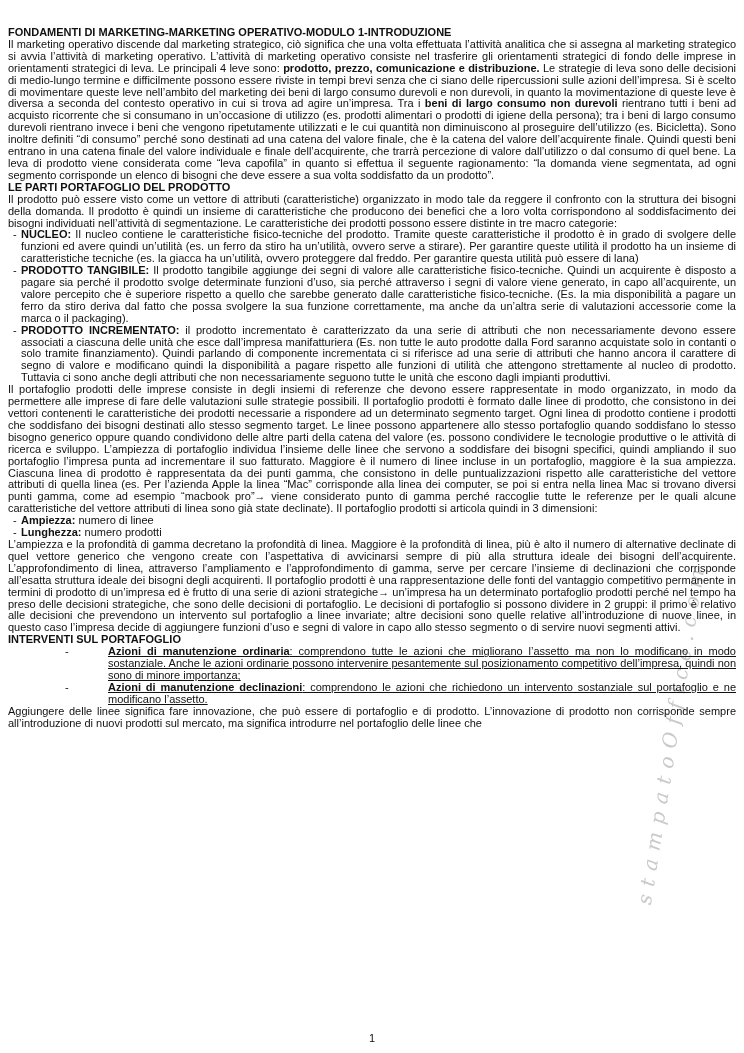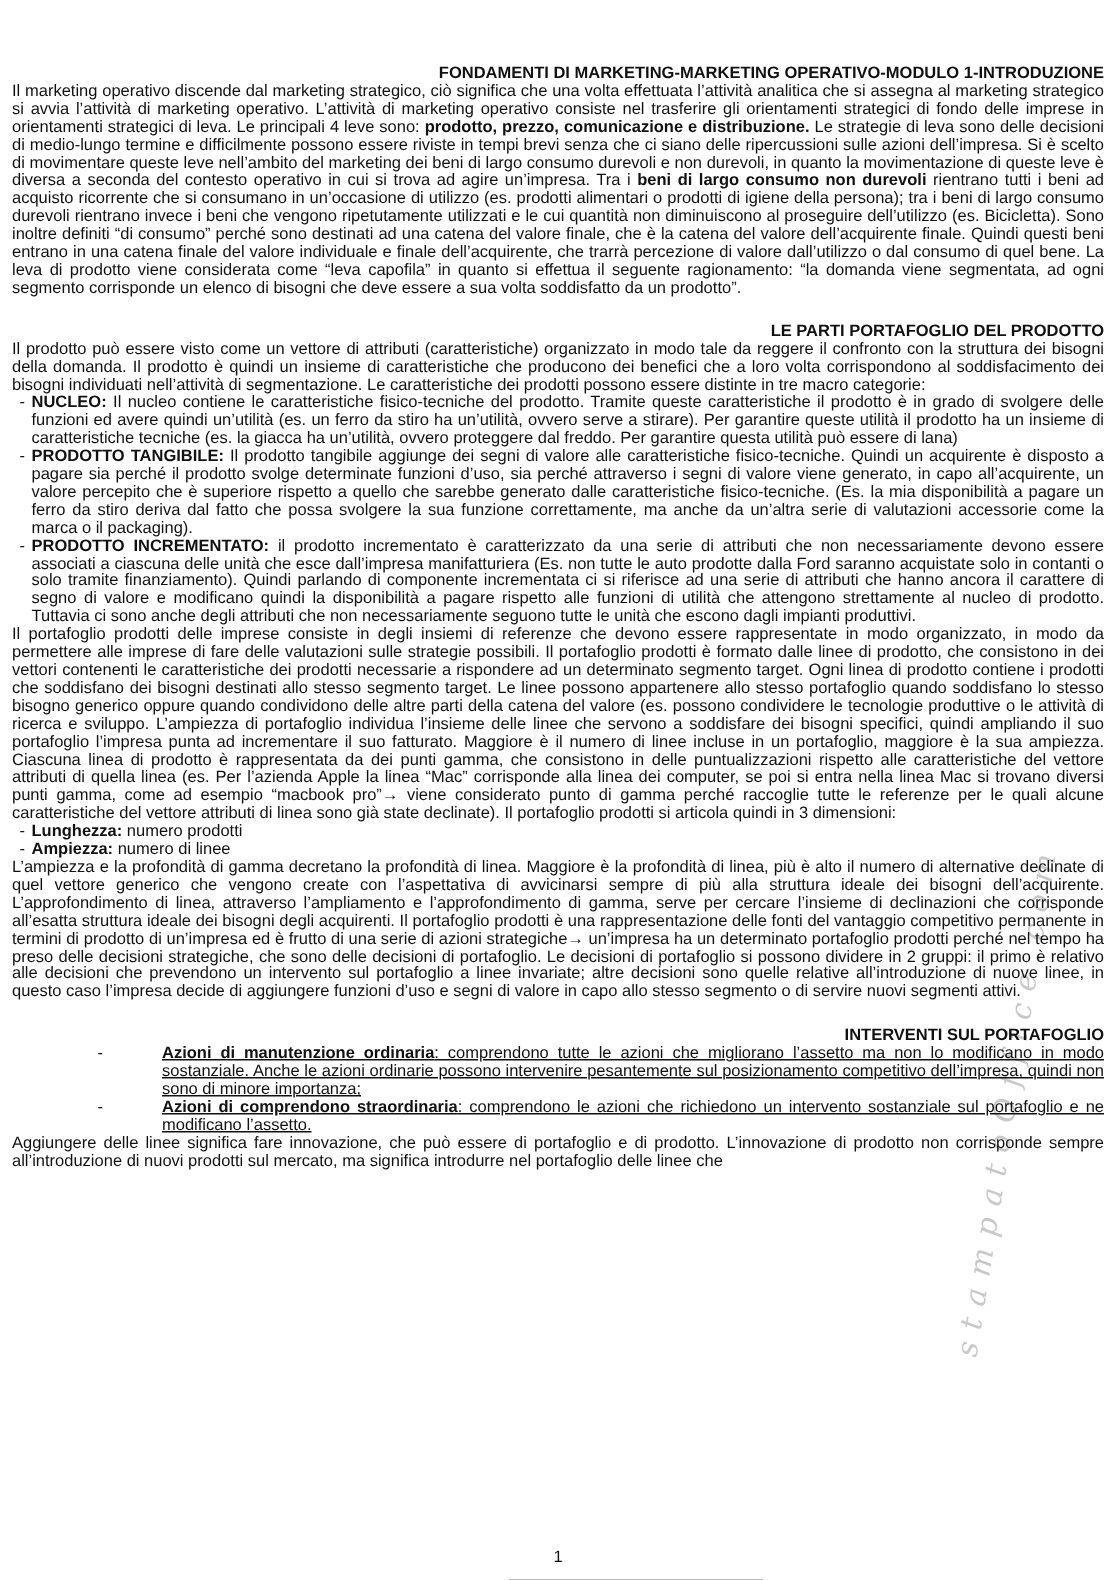--- a/index.html
+++ b/index.html
@@ -17,21 +17,21 @@
   }
   .content {
     position: absolute;
     left: 8px;
     right: 8px;
     top: 27px;
     z-index: 2;
     text-align: justify;
   }
   .block { margin: 0; }
-  .block.heading { font-weight: bold; text-align: right; margin-top: 17px; }
+  .block.heading { font-weight: bold; text-align: left; }
   .b { font-weight: bold; }
   .block.li1 { position: relative; padding-left: 13px; }
   .block.li1::before { content: "-"; position: absolute; left: 5px; top: 0; }
   .block.li2 { position: relative; padding-left: 100px; text-decoration: underline; }
   .block.li2::before { content: "-"; position: absolute; left: 57px; top: 0; }
   .watermark {
     position: absolute;
     left: 672px;
     top: 733px;
     z-index: 1;
@@ -60,22 +60,22 @@
   <div class="watermark">stampatoOffice.com</div>
   <div class="content">
       <div class="block heading"><span class="b">FONDAMENTI DI MARKETING-MARKETING OPERATIVO-MODULO 1-INTRODUZIONE</span></div>
       <div class="block para"><span>Il marketing operativo discende dal marketing strategico, ciò significa che una volta effettuata l’attività analitica che si assegna al marketing strategico si avvia l’attività di marketing operativo. L’attività di marketing operativo consiste nel trasferire gli orientamenti strategici di fondo delle imprese in orientamenti strategici di leva. Le principali 4 leve sono: </span><span class="b">prodotto, prezzo, comunicazione e distribuzione.</span><span> Le strategie di leva sono delle decisioni di medio-lungo termine e difficilmente possono essere riviste in tempi brevi senza che ci siano delle ripercussioni sulle azioni dell’impresa. Si è scelto di movimentare queste leve nell’ambito del marketing dei beni di largo consumo durevoli e non durevoli, in quanto la movimentazione di queste leve è diversa a seconda del contesto operativo in cui si trova ad agire un’impresa. Tra i </span><span class="b">beni di largo consumo non durevoli</span><span> rientrano tutti i beni ad acquisto ricorrente che si consumano in un’occasione di utilizzo (es. prodotti alimentari o prodotti di igiene della persona); tra i beni di largo consumo durevoli rientrano invece i beni che vengono ripetutamente utilizzati e le cui quantità non diminuiscono al proseguire dell’utilizzo (es. Bicicletta). Sono inoltre definiti “di consumo” perché sono destinati ad una catena del valore finale, che è la catena del valore dell’acquirente finale. Quindi questi beni entrano in una catena finale del valore individuale e finale dell’acquirente, che trarrà percezione di valore dall’utilizzo o dal consumo di quel bene. La leva di prodotto viene considerata come “leva capofila” in quanto si effettua il seguente ragionamento: “la domanda viene segmentata, ad ogni segmento corrisponde un elenco di bisogni che deve essere a sua volta soddisfatto da un prodotto”.</span></div>
       <div class="block heading"><span class="b">LE PARTI PORTAFOGLIO DEL PRODOTTO</span></div>
       <div class="block para"><span>Il prodotto può essere visto come un vettore di attributi (caratteristiche) organizzato in modo tale da reggere il confronto con la struttura dei bisogni della domanda. Il prodotto è quindi un insieme di caratteristiche che producono dei benefici che a loro volta corrispondono al soddisfacimento dei bisogni individuati nell’attività di segmentazione. Le caratteristiche dei prodotti possono essere distinte in tre macro categorie:</span></div>
       <div class="block li1"><span class="b">NUCLEO:</span><span> Il nucleo contiene le caratteristiche fisico-tecniche del prodotto. Tramite queste caratteristiche il prodotto è in grado di svolgere delle funzioni ed avere quindi un’utilità (es. un ferro da stiro ha un’utilità, ovvero serve a stirare). Per garantire queste utilità il prodotto ha un insieme di caratteristiche tecniche (es. la giacca ha un’utilità, ovvero proteggere dal freddo. Per garantire questa utilità può essere di lana)</span></div>
       <div class="block li1"><span class="b">PRODOTTO TANGIBILE:</span><span> Il prodotto tangibile aggiunge dei segni di valore alle caratteristiche fisico-tecniche. Quindi un acquirente è disposto a pagare sia perché il prodotto svolge determinate funzioni d’uso, sia perché attraverso i segni di valore viene generato, in capo all’acquirente, un valore percepito che è superiore rispetto a quello che sarebbe generato dalle caratteristiche fisico-tecniche. (Es. la mia disponibilità a pagare un ferro da stiro deriva dal fatto che possa svolgere la sua funzione correttamente, ma anche da un’altra serie di valutazioni accessorie come la marca o il packaging).</span></div>
       <div class="block li1"><span class="b">PRODOTTO INCREMENTATO:</span><span> il prodotto incrementato è caratterizzato da una serie di attributi che non necessariamente devono essere associati a ciascuna delle unità che esce dall’impresa manifatturiera (Es. non tutte le auto prodotte dalla Ford saranno acquistate solo in contanti o solo tramite finanziamento). Quindi parlando di componente incrementata ci si riferisce ad una serie di attributi che hanno ancora il carattere di segno di valore e modificano quindi la disponibilità a pagare rispetto alle funzioni di utilità che attengono strettamente al nucleo di prodotto. Tuttavia ci sono anche degli attributi che non necessariamente seguono tutte le unità che escono dagli impianti produttivi.</span></div>
       <div class="block para"><span>Il portafoglio prodotti delle imprese consiste in degli insiemi di referenze che devono essere rappresentate in modo organizzato, in modo da permettere alle imprese di fare delle valutazioni sulle strategie possibili. Il portafoglio prodotti è formato dalle linee di prodotto, che consistono in dei vettori contenenti le caratteristiche dei prodotti necessarie a rispondere ad un determinato segmento target. Ogni linea di prodotto contiene i prodotti che soddisfano dei bisogni destinati allo stesso segmento target. Le linee possono appartenere allo stesso portafoglio quando soddisfano lo stesso bisogno generico oppure quando condividono delle altre parti della catena del valore (es. possono condividere le tecnologie produttive o le attività di ricerca e sviluppo. L’ampiezza di portafoglio individua l’insieme delle linee che servono a soddisfare dei bisogni specifici, quindi ampliando il suo portafoglio l’impresa punta ad incrementare il suo fatturato. Maggiore è il numero di linee incluse in un portafoglio, maggiore è la sua ampiezza. Ciascuna linea di prodotto è rappresentata da dei punti gamma, che consistono in delle puntualizzazioni rispetto alle caratteristiche del vettore attributi di quella linea (es. Per l’azienda Apple la linea “Mac” corrisponde alla linea dei computer, se poi si entra nella linea Mac si trovano diversi punti gamma, come ad esempio “macbook pro”→ viene considerato punto di gamma perché raccoglie tutte le referenze per le quali alcune caratteristiche del vettore attributi di linea sono già state declinate). Il portafoglio prodotti si articola quindi in 3 dimensioni:</span></div>
+      <div class="block li1"><span class="b">Ampiezza:</span><span> numero di linee</span></div>
       <div class="block li1"><span class="b">Lunghezza:</span><span> numero prodotti</span></div>
-      <div class="block li1"><span class="b">Ampiezza:</span><span> numero di linee</span></div>
       <div class="block para"><span>L’ampiezza e la profondità di gamma decretano la profondità di linea. Maggiore è la profondità di linea, più è alto il numero di alternative declinate di quel vettore generico che vengono create con l’aspettativa di avvicinarsi sempre di più alla struttura ideale dei bisogni dell’acquirente. L’approfondimento di linea, attraverso l’ampliamento e l’approfondimento di gamma, serve per cercare l’insieme di declinazioni che corrisponde all’esatta struttura ideale dei bisogni degli acquirenti. Il portafoglio prodotti è una rappresentazione delle fonti del vantaggio competitivo permanente in termini di prodotto di un’impresa ed è frutto di una serie di azioni strategiche→ un’impresa ha un determinato portafoglio prodotti perché nel tempo ha preso delle decisioni strategiche, che sono delle decisioni di portafoglio. Le decisioni di portafoglio si possono dividere in 2 gruppi: il primo è relativo alle decisioni che prevendono un intervento sul portafoglio a linee invariate; altre decisioni sono quelle relative all’introduzione di nuove linee, in questo caso l’impresa decide di aggiungere funzioni d’uso e segni di valore in capo allo stesso segmento o di servire nuovi segmenti attivi.</span></div>
       <div class="block heading"><span class="b">INTERVENTI SUL PORTAFOGLIO</span></div>
       <div class="block li2"><span class="b">Azioni di manutenzione ordinaria</span><span>: comprendono tutte le azioni che migliorano l’assetto ma non lo modificano in modo sostanziale. Anche le azioni ordinarie possono intervenire pesantemente sul posizionamento competitivo dell’impresa, quindi non sono di minore importanza;</span></div>
-      <div class="block li2"><span class="b">Azioni di comprendono straordinaria</span><span>: comprendono le azioni che richiedono un intervento sostanziale sul portafoglio e ne modificano l’assetto.</span></div>
+      <div class="block li2"><span class="b">Azioni di manutenzione declinazioni</span><span>: comprendono le azioni che richiedono un intervento sostanziale sul portafoglio e ne modificano l’assetto.</span></div>
       <div class="block para"><span>Aggiungere delle linee significa fare innovazione, che può essere di portafoglio e di prodotto. L’innovazione di prodotto non corrisponde sempre all’introduzione di nuovi prodotti sul mercato, ma significa introdurre nel portafoglio delle linee che</span></div>
     </div>
   <div class="page-number">1</div>
 </div>
 
 </body></html>

